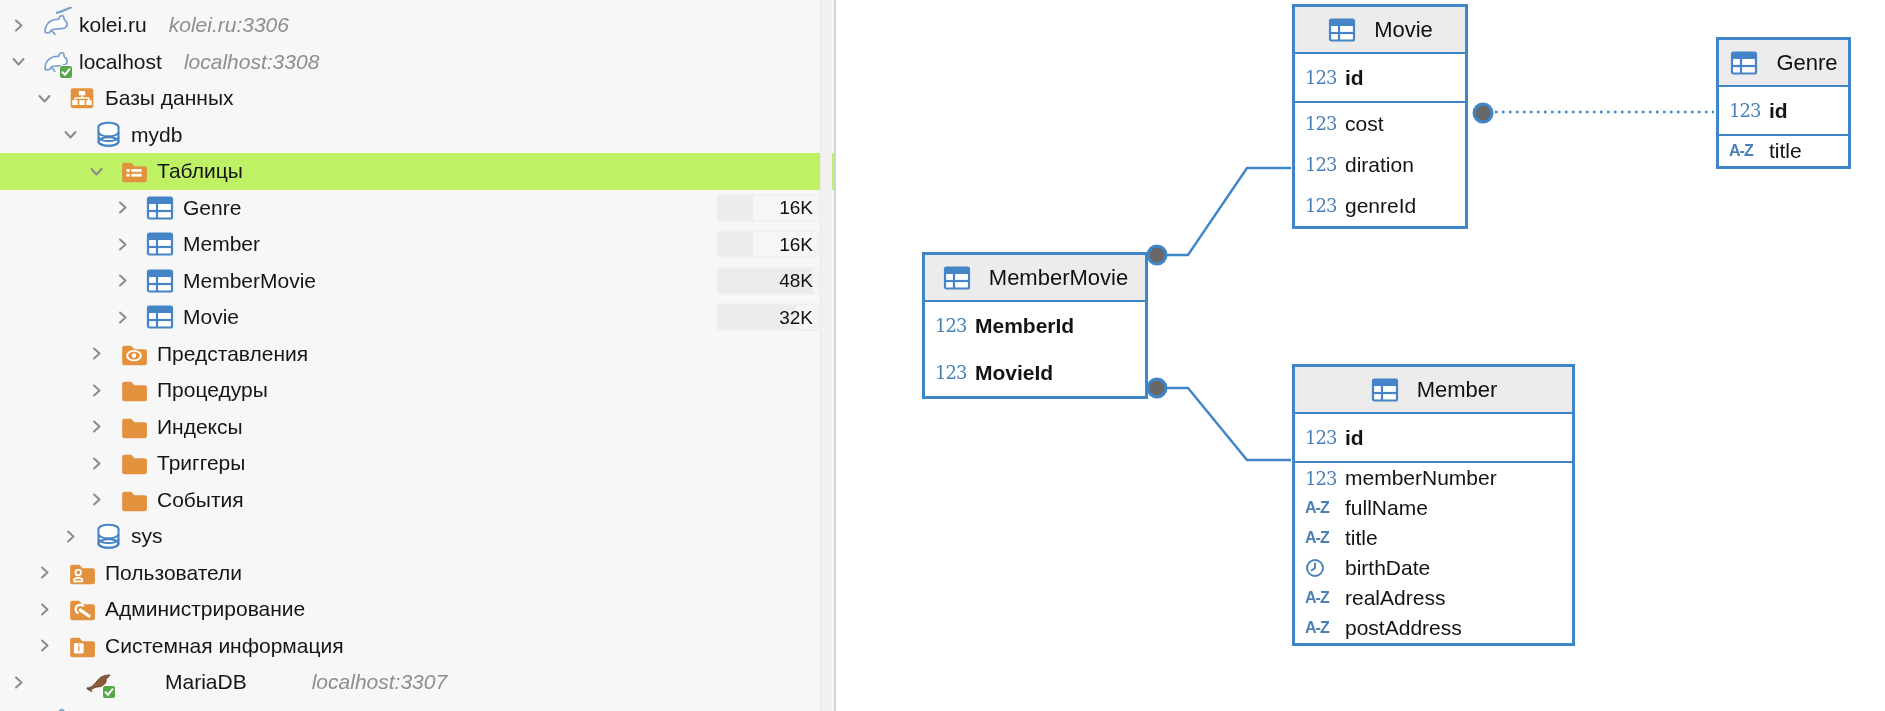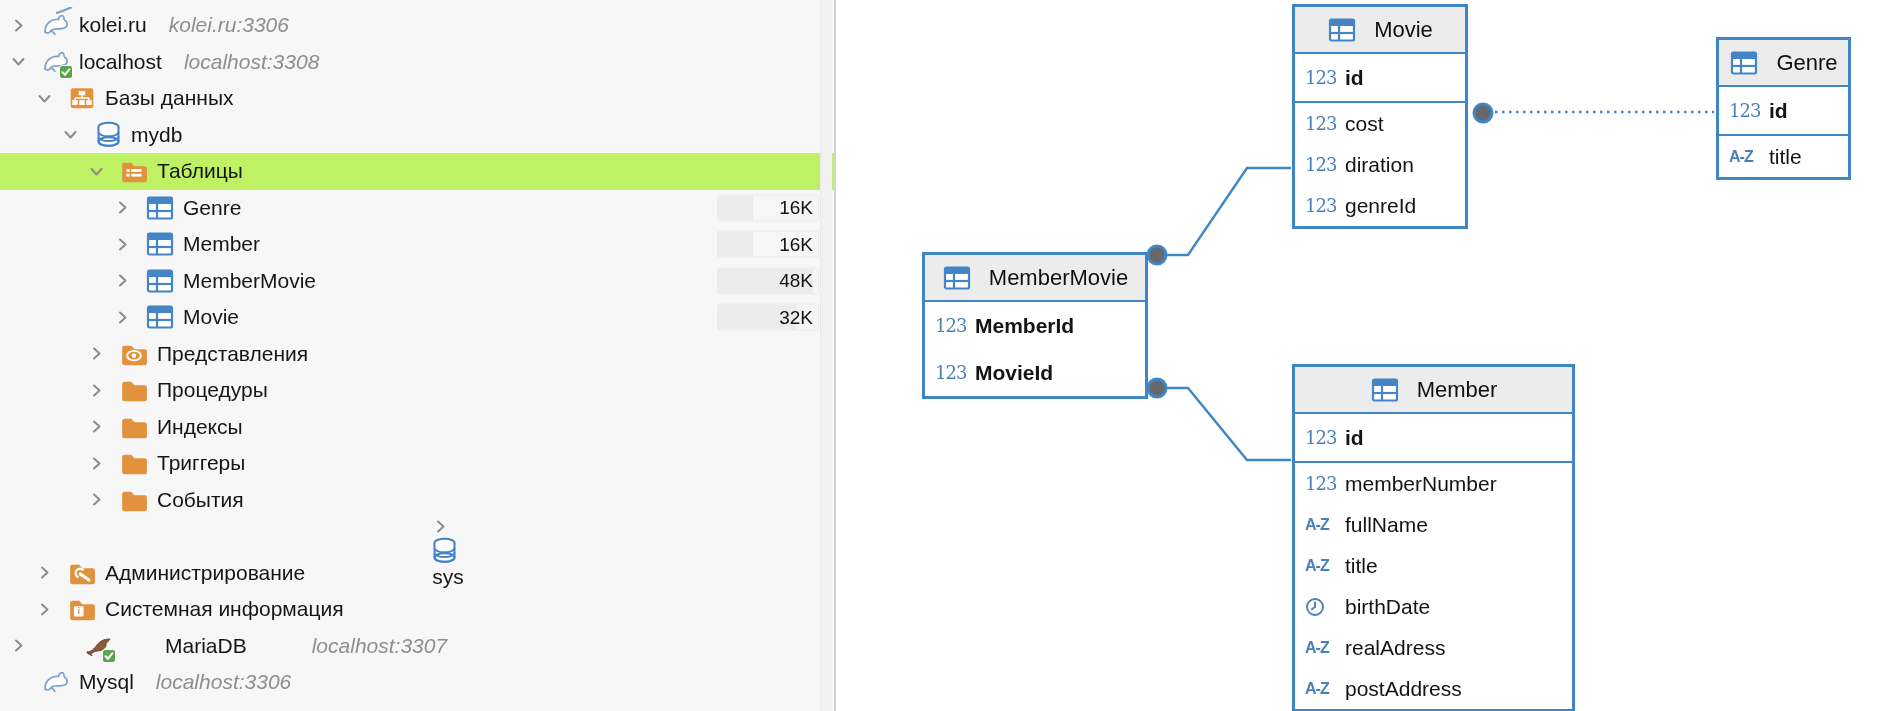--- a/index.html
+++ b/index.html
@@ -50,21 +50,21 @@
   }
   .dtable .dheader{
     height:45px;background:#ececec;border-bottom:2px solid #3f86c9;
     display:flex;align-items:center;justify-content:center;gap:9px;
     font-size:22px;color:#101010;
   }
   .dtable .pk-sec{padding:0;}
   .dtable .pk-sec.has-attrs{border-bottom:2px solid #3f86c9;}
   .drow{display:flex;align-items:center;height:41px;padding-left:10px;font-size:21px;color:#141414;}
   .pk-sec .drow{height:47px;font-weight:700;}
-  .attr-sec .drow{height:41px;}
+  .attr-sec .drow{height:30px;}
   .tmovie .attr-sec .drow{height:41px;}
   .coltype{
     width:34px;flex:0 0 auto;display:inline-flex;align-items:center;
     color:#4a80b8;margin-right:6px;
   }
   .coltype .glyph-num{font-size:18px;letter-spacing:-1px;font-family:"DejaVu Serif", serif;font-weight:400;}
   .coltype .glyph-text{font-size:16px;font-weight:600;letter-spacing:-1px;}
 </style>
 </head>
 <body>
@@ -331,39 +331,56 @@
         </span>
     <span class="ticon">
           <svg width="28" height="26" viewBox="0 0 26 24">
             <path d="M2 6.5 a2.2 2.2 0 0 1 2.2 -2.2 h6.2 l3 3.2 h9.4 a2.2 2.2 0 0 1 2.2 2.2 v10.6 a2.2 2.2 0 0 1 -2.2 2.2 h-18.6 a2.2 2.2 0 0 1 -2.2 -2.2 Z" fill="#e2913c"></path>
           </svg>
         </span>
     <span class="tlabel">События</span>
 
   </div>
 
-  <div class="tree-row" style="padding-left: 62px; flex-direction: column;">
+  <div class="tree-row" style="padding-left: 62px;">
     <span class="chev">
           <svg width="15" height="15" viewBox="0 0 15 15">
             <path d="M5 2.5 L10.5 7.5 L5 12.5" stroke="#8b8b8b" stroke-width="2" fill="none" stroke-linecap="round" stroke-linejoin="round"></path>
           </svg>
         </span>
     <span class="ticon">
           <svg width="27" height="29" viewBox="0 0 27 29">
             <ellipse cx="13.5" cy="7" rx="10" ry="4.3" fill="#ffffff" stroke="#4584c6" stroke-width="2"></ellipse>
             <path d="M3.5 7 V21.5 C3.5 23.9 8 25.8 13.5 25.8 C19 25.8 23.5 23.9 23.5 21.5 V7" fill="#ffffff" stroke="#4584c6" stroke-width="2"></path>
             <path d="M3.5 12 C3.5 14.4 8 16.3 13.5 16.3 C19 16.3 23.5 14.4 23.5 12" fill="none" stroke="#4584c6" stroke-width="2"></path>
             <path d="M3.5 16.8 C3.5 19.2 8 21.1 13.5 21.1 C19 21.1 23.5 19.2 23.5 16.8" fill="none" stroke="#4584c6" stroke-width="2"></path>
             <ellipse cx="13.5" cy="21.5" rx="10" ry="4.3" fill="none" stroke="#4584c6" stroke-width="2"></ellipse>
           </svg>
         </span>
     <span class="tlabel">sys</span>
 
   </div>
 
+  <div class="tree-row" style="padding-left: 36px;">
+    <span class="chev">
+          <svg width="15" height="15" viewBox="0 0 15 15">
+            <path d="M5 2.5 L10.5 7.5 L5 12.5" stroke="#8b8b8b" stroke-width="2" fill="none" stroke-linecap="round" stroke-linejoin="round"></path>
+          </svg>
+        </span>
+    <span class="ticon">
+          <svg width="28" height="26" viewBox="0 0 26 24">
+            <path d="M2 6.5 a2.2 2.2 0 0 1 2.2 -2.2 h6.2 l3 3.2 h9.4 a2.2 2.2 0 0 1 2.2 2.2 v10.6 a2.2 2.2 0 0 1 -2.2 2.2 h-18.6 a2.2 2.2 0 0 1 -2.2 -2.2 Z" fill="#e2913c"></path>
+            <circle cx="9.5" cy="11.5" r="2.6" fill="none" stroke="#fff" stroke-width="1.7"></circle>
+            <path d="M5.5 19 C5.5 15.8 13.5 15.8 13.5 19" fill="none" stroke="#fff" stroke-width="1.7"></path>
+            <rect x="5" y="19" width="9" height="1.6" fill="#fff"></rect>
+          </svg>
+        </span>
+    <span class="tlabel">Пользователи</span>
+
+  </div>
 
   <div class="tree-row" style="padding-left: 36px;">
     <span class="chev">
           <svg width="15" height="15" viewBox="0 0 15 15">
             <path d="M5 2.5 L10.5 7.5 L5 12.5" stroke="#8b8b8b" stroke-width="2" fill="none" stroke-linecap="round" stroke-linejoin="round"></path>
           </svg>
         </span>
     <span class="ticon">
           <svg width="28" height="26" viewBox="0 0 26 24">
             <path d="M2 6.5 a2.2 2.2 0 0 1 2.2 -2.2 h6.2 l3 3.2 h9.4 a2.2 2.2 0 0 1 2.2 2.2 v10.6 a2.2 2.2 0 0 1 -2.2 2.2 h-18.6 a2.2 2.2 0 0 1 -2.2 -2.2 Z" fill="#e2913c"></path>

